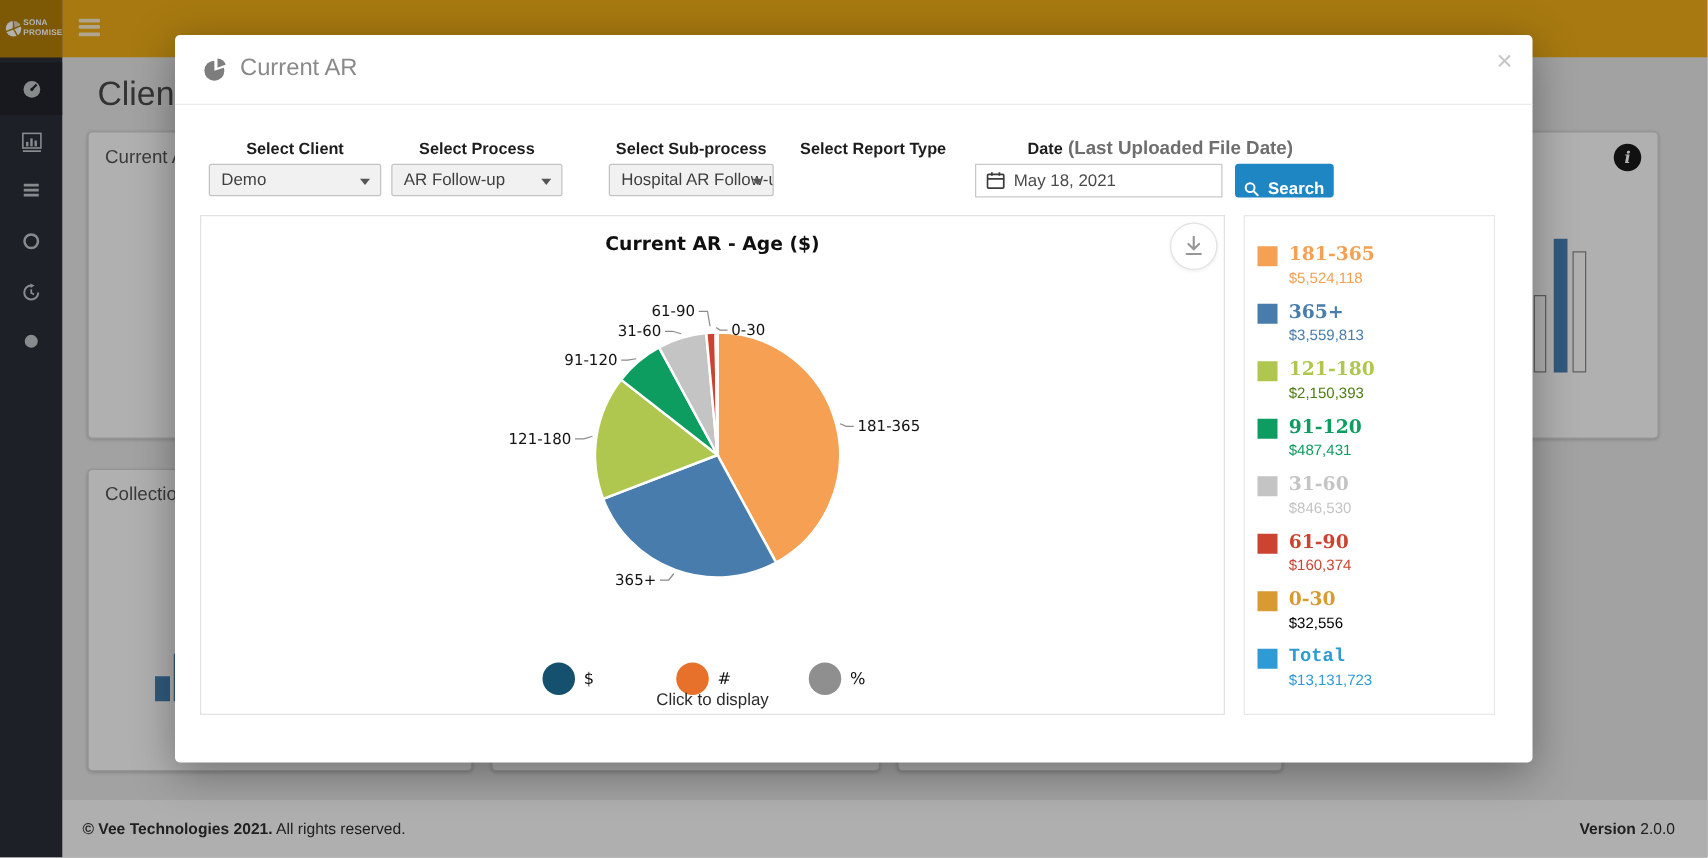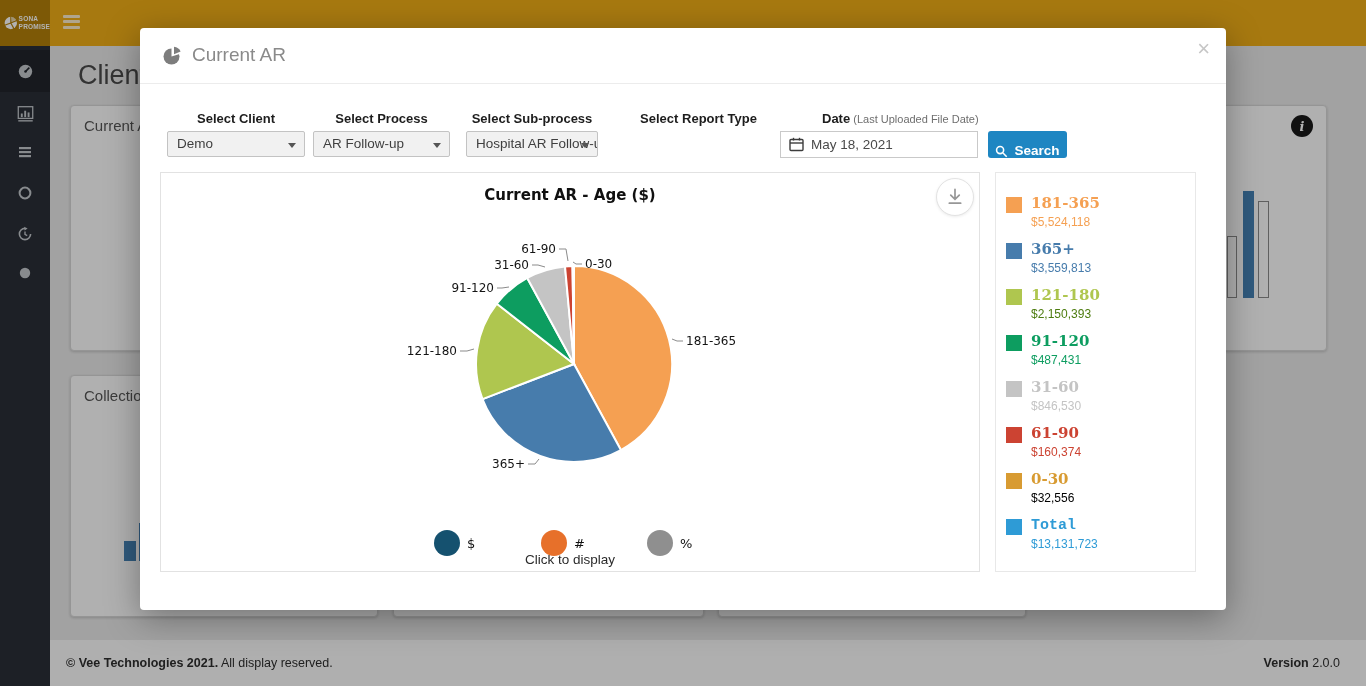--- a/index.html
+++ b/index.html
@@ -37,21 +37,21 @@
   
   .modal { position:absolute; left:140px; top:28px; width:1086px; height:582px; background:#fff; border-radius:4px; box-shadow:0 8px 34px rgba(0,0,0,.35); z-index:10; }
   .modal-header { position:absolute; left:0; top:0; width:100%; height:56px; border-bottom:1px solid #ececec; }
   .modal-title-icon { position:absolute; left:22px; top:18px; }
   .modal-title { position:absolute; left:52px; top:16px; font-size:19px; color:#8a8a8a; }
   .modal-close { position:absolute; right:16px; top:10px; font-size:22px; color:#c6c6c6; cursor:pointer; line-height:1; }
 
   .fgroup { position:absolute; top:84px; }
   .flabel { display:block; height:13px; line-height:13px; margin-bottom:6px; font-size:13px; font-weight:bold; color:#1d1d1d; text-align:center; white-space:nowrap; }
   .flabel.left { text-align:left; padding-left:42px; }
-  .fhint { font-weight:normal; font-size:11px; color:#6e6e6e; }
+  .fhint { font-weight:bold; font-size:15px; color:#6e6e6e; }
   .select { position:relative; background:#f1f1f1; border:1px solid #c3c3c3; border-radius:2px; height:26px; line-height:24px; padding:0 20px 0 9px; font-size:13.5px; color:#3f3f3f; white-space:nowrap; overflow:hidden; cursor:pointer; }
   .caret { position:absolute; right:8px; top:11px; width:0; height:0; border-left:4px solid transparent; border-right:4px solid transparent; border-top:5px solid #555; }
   .dateinput { display:flex; align-items:center; gap:7px; background:#fff; border:1px solid #c9c9c9; height:27px; padding:0 8px; font-size:13.5px; color:#4a4a4a; cursor:pointer; }
   .searchbtn { display:flex; align-items:flex-end; justify-content:center; gap:6px; height:27px; width:79px; background:#1e86c2; border:none; border-radius:3px; color:#fff; font-weight:bold; font-size:13.5px; font-family:"Liberation Sans",sans-serif; cursor:pointer; }
 
   .chart-box { position:absolute; left:20px; top:144px; width:820px; height:400px; border:1px solid #e2e2e2; background:#fff; }
   .chart-title { position:absolute; top:13px; width:100%; text-align:center; font-family:"DejaVu Sans",sans-serif; font-weight:bold; font-size:15px; color:#101010; }
   .download-btn { position:absolute; right:5px; top:5px; width:38px; height:38px; border-radius:50%; border:1px solid #e3e3e3; background:#fff; box-shadow:0 1px 3px rgba(0,0,0,.08); display:flex; align-items:center; justify-content:center; cursor:pointer; }
   #pie-svg { position:absolute; left:0; top:0; }
   .pie-lab { font-family:"DejaVu Sans",sans-serif; font-size:12px; fill:#141414; }
@@ -150,21 +150,21 @@
       <div class="card-title">Collection</div>
       <div class="bar bar-fill" style="left:53px;top:165px;width:12px;height:20px"></div>
       <div class="bar bar-fill" style="left:68px;top:147px;width:12px;height:38px"></div>
     </section>
 
     <section class="card" id="card-b"></section>
     <section class="card" id="card-c"></section>
   </main>
 
   <footer class="footerbar">
-    <div><b>© Vee Technologies 2021.</b><span> All display reserved.</span></div>
+    <div><b>© Vee Technologies 2021.</b><span> All rights reserved.</span></div>
     <div><b>Version</b><span> 2.0.0</span></div>
   </footer>
 
   <div class="backdrop"></div>
 
   <div class="modal">
     <div class="modal-header">
       <svg class="modal-title-icon" width="20" height="20" viewBox="0 0 20 20">
         <circle cx="9.5" cy="10.5" r="8" fill="#7d7d7d"></circle>
         <path d="M9.5,10.5 L9.5,0.8 L20,7.2 Z" fill="#ffffff"></path>
@@ -175,21 +175,21 @@
     </div>
 
     <div class="fgroup" style="left:173px;width:137px">
       <span class="flabel">Select Process</span>
       <div class="select"><span>AR Follow-up</span><span class="caret"></span></div>
     </div>
     <div class="fgroup" style="left:27px;width:138px">
       <span class="flabel">Select Client</span>
       <div class="select"><span>Demo</span><span class="caret"></span></div>
     </div>
-    <div class="fgroup" style="left:326px;width:132px">
+    <div class="fgroup" style="left:347px;width:132px">
       <span class="flabel">Select Sub-process</span>
       <div class="select"><span>Hospital AR Follow-u</span><span class="caret"></span></div>
     </div>
     <div class="fgroup" style="left:485px;width:147px">
       <span class="flabel">Select Report Type</span>
     </div>
     <div class="fgroup" style="left:640px;width:198px">
       <span class="flabel left"><span>Date</span><span class="fhint"> (Last Uploaded File Date)</span></span>
       <div class="dateinput">
         <svg width="15" height="15" viewBox="0 0 15 15">

